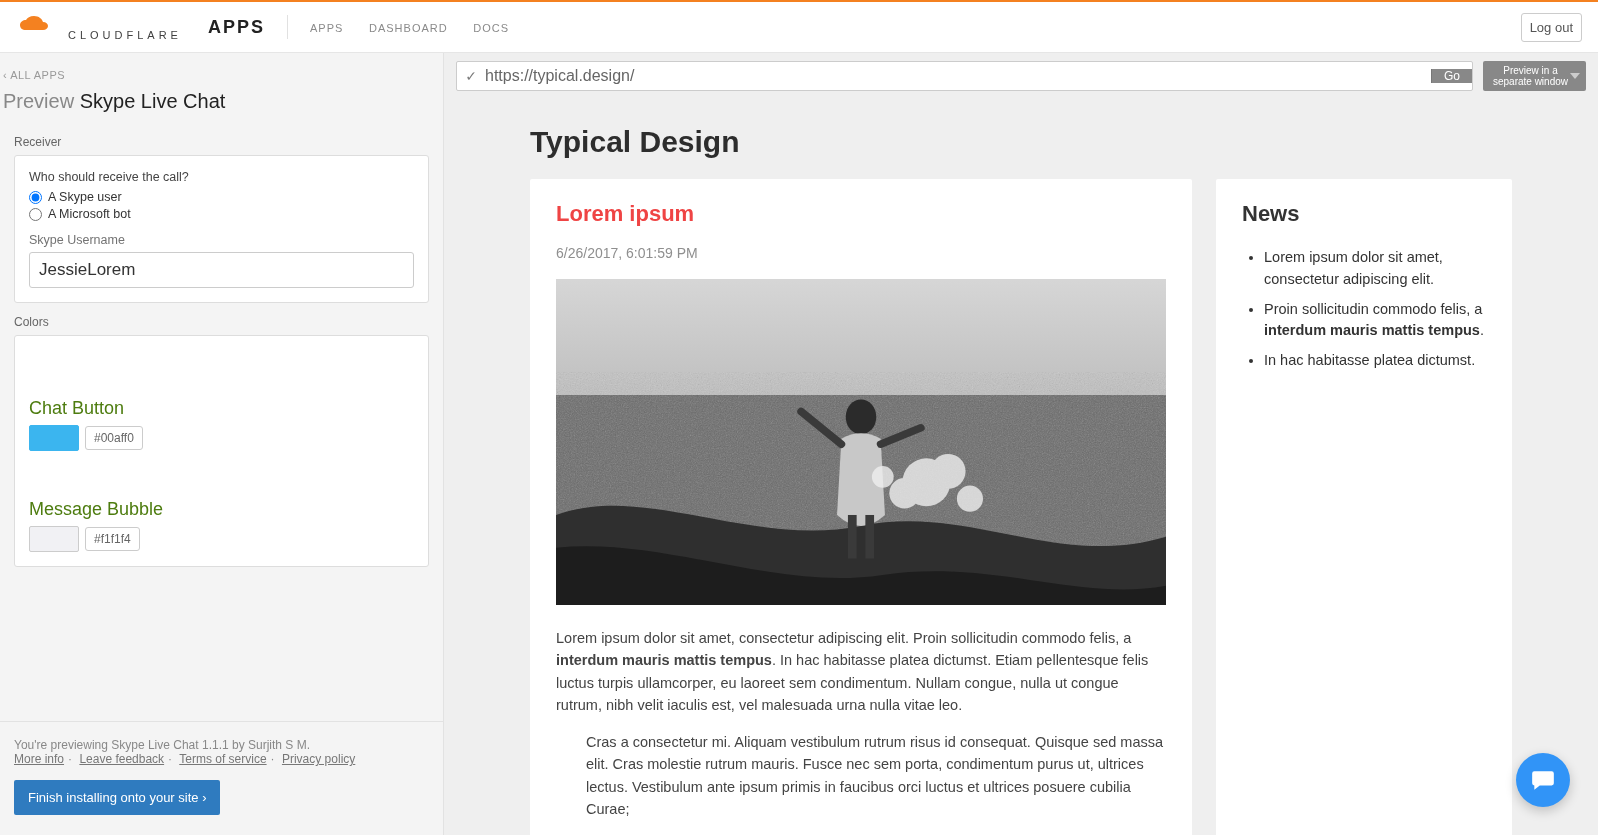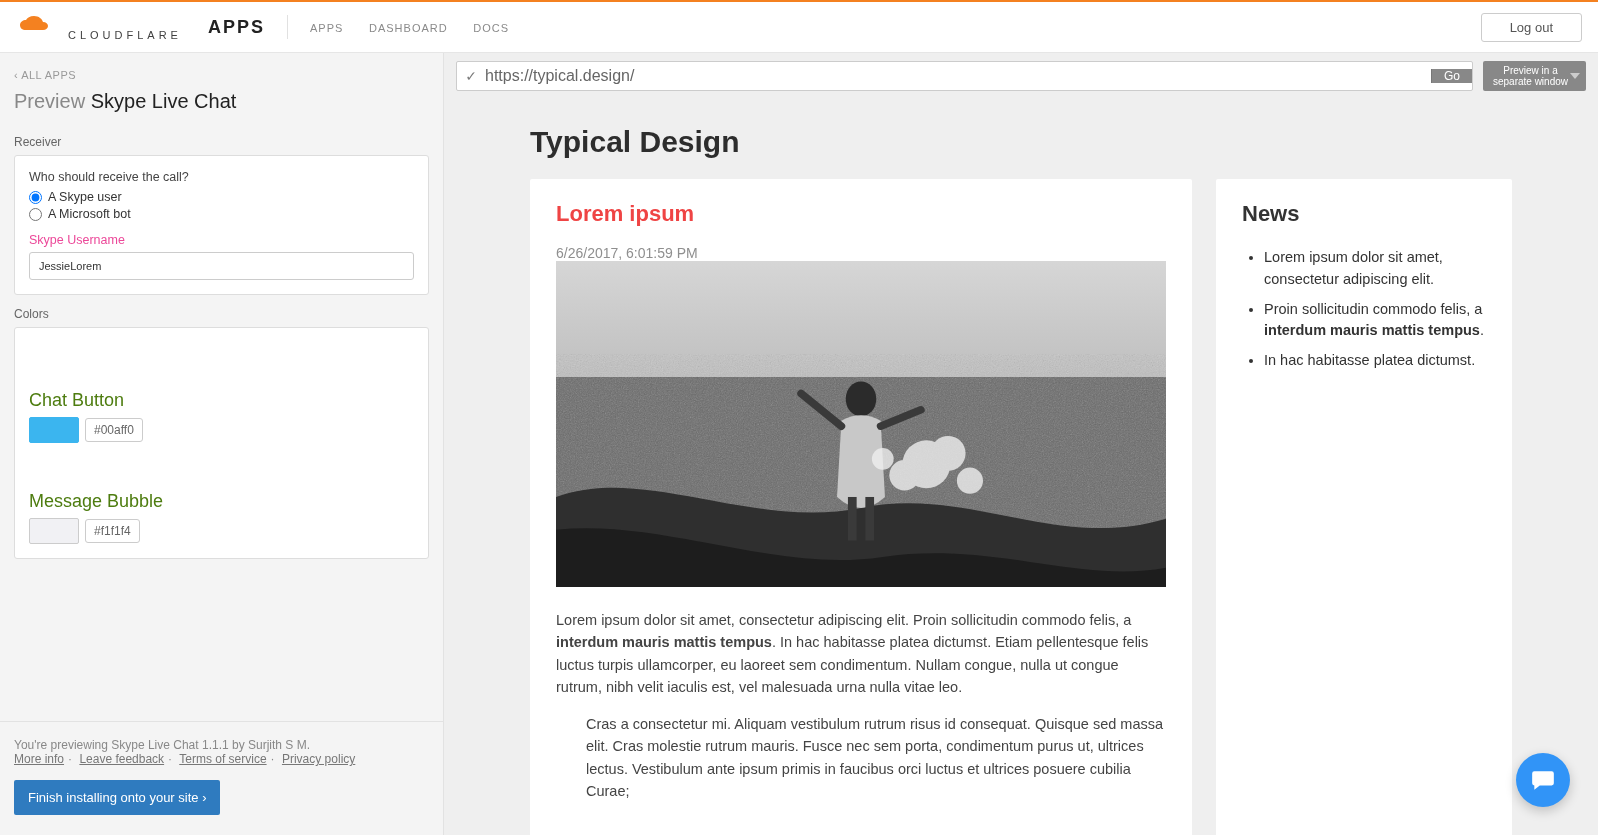--- a/index.html
+++ b/index.html
@@ -23,50 +23,50 @@
 }
 .cf-logo { display: flex; align-items: center; margin-right: 18px; }
 .cf-logo .cloud { margin-right: 6px; }
 .cf-logo .word { font-size: 11px; letter-spacing: 4px; font-weight: 400; color: #404040; margin-top: 16px; }
 .header .apps-title { font-size: 18px; font-weight: 700; color: #222; letter-spacing: 2px; margin-left: 8px; }
 .header .sep { width: 1px; height: 24px; background: #e1e1e1; margin: 0 22px; }
 .header-nav a { font-size: 11px; letter-spacing: 1px; color: #8a8a8a; text-decoration: none; margin-right: 22px; }
 .header-right { margin-left: auto; }
 .logout-btn {
   background: #fff; border: 1px solid #ccc; border-radius: 3px;
-  padding: 6px 28px; font-size: 13px; color: #555; cursor: pointer;
+  padding: 6px 8px; font-size: 13px; color: #555; cursor: pointer;
 }
 
 .main { display: flex; height: 782px; }
 .sidebar {
   width: 444px; flex: 0 0 444px;
   background: #f4f4f4;
   border-right: 1px solid #e2e2e2;
   display: flex; flex-direction: column;
   position: relative;
 }
-.side-top { padding: 14px 14px 10px; }
+.side-top { padding: 14px 3px 10px; }
 .all-apps { font-size: 11px; color: #999; letter-spacing: 0.5px; text-decoration: none; }
 .all-apps::before { content: "‹ "; }
 .preview-line { margin-top: 8px; font-size: 20px; color: #222; }
 .preview-line .pre { color: #888; font-weight: 400; }
 
 .side-body { padding: 0 14px 14px; overflow-y: auto; flex: 1; }
 .group-label { font-size: 12px; color: #666; padding: 12px 0 6px; }
 .panel {
   background: #fff; border: 1px solid #ddd; border-radius: 3px;
   padding: 14px;
 }
 .q-label { font-size: 12.5px; color: #444; margin-bottom: 6px; }
 .radio-row { display: flex; align-items: center; margin: 3px 0; font-size: 12.5px; color: #333; }
 .radio-row input { margin-right: 6px; }
-.field-label { font-size: 12.5px; color: #ec4899; margin-top: 12px; margin-bottom: 5px; }
+.field-label { font-size: 12.5px; color: #737373; margin-top: 12px; margin-bottom: 5px; }
 .text-input {
   width: 100%; border: 1px solid #ccc; border-radius: 3px;
-  padding: 7px 9px; font-size: 11px; color: #333; background: #fff;
+  padding: 7px 9px; font-size: 17px; color: #333; background: #fff;
 }
 .color-label { font-size: 18px; color: #4d7c0f; margin-bottom: 6px; margin-top: 48px; }
 .color-row { display: flex; align-items: center; margin-bottom: 16px; }
 .swatch { width: 50px; height: 26px; border-radius: 2px; margin-right: 6px; border: 1px solid #ccc; }
 .swatch.blue { background: #3bb5ef; border-color: #3bb5ef; }
 .swatch.grey { background: #f1f1f4; }
 .hex-box {
   border: 1px solid #ccc; border-radius: 3px; padding: 4px 8px;
   font-family: Liberation Sans, sans-serif; font-size: 12px; color: #666;
 }
@@ -129,21 +129,21 @@
 .site-nav a:first-child { border-left: none; }
 .site-nav a:last-child { border-right: 1px solid #eee; }
 
 .site-body { flex:1; overflow: auto; padding: 34px 86px; }
 .site-title { font-size: 30px; font-weight: 600; color: #2d2d2d; margin-bottom: 20px; }
 .cols { display: flex; gap: 24px; }
 .card { background: #fff; border-radius: 2px; padding: 22px 26px 30px; }
 .card.article { flex: 1; }
 .card.news { width: 296px; flex: 0 0 296px; }
 .post-title { font-size: 22px; font-weight: 600; color: #ef4444; margin-bottom: 18px; }
-.post-date { color: #8f8f8f; font-size: 14px; }
+.post-date { color: #8f8f8f; font-size: 14px; margin-bottom: 18px; }
 .post-img {
   width: 100%; height: 326px; margin-bottom: 22px; position: relative; overflow: hidden;
   background: #555;
 }
 .post-img svg { width:100%; height:100%; display:block; }
 .post-body { font-size: 14.5px; color: #444; line-height: 1.55; }
 .post-body p { margin-bottom: 14px; }
 .post-body .indent { padding-left: 30px; }
 .post-body b { font-weight: 600; }
 .news h2 { font-size: 22px; font-weight: 600; margin-bottom: 20px; }

